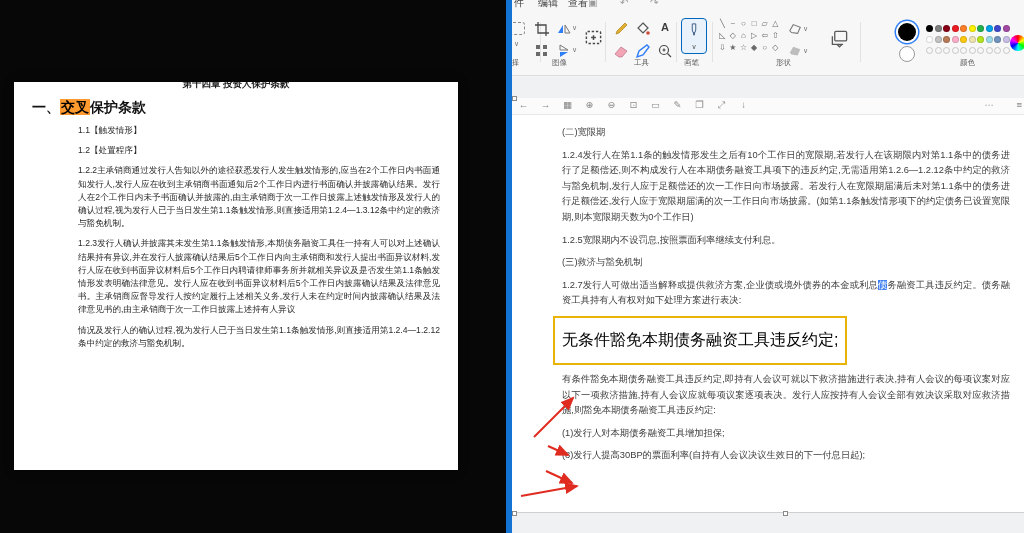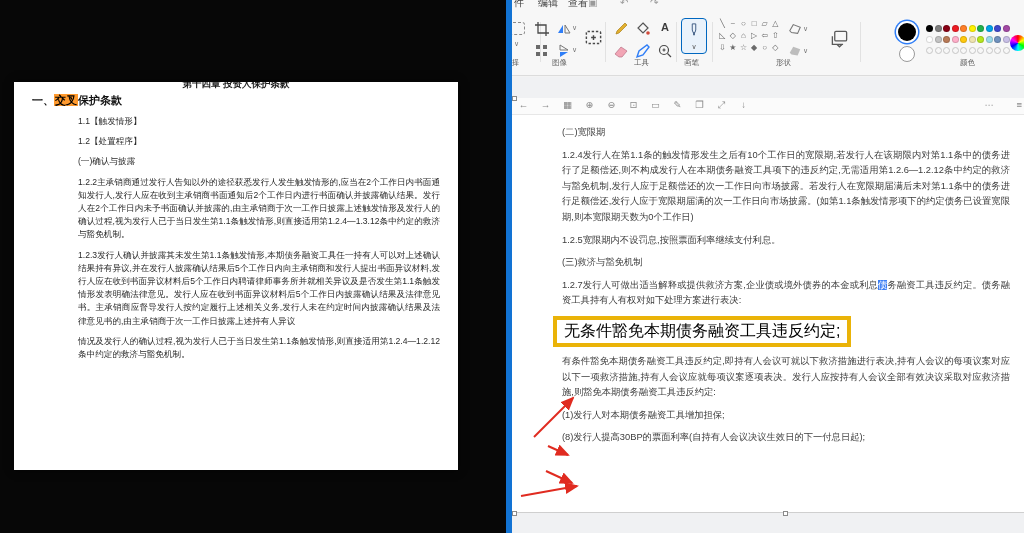--- a/index.html
+++ b/index.html
@@ -4,21 +4,21 @@
 <style>
   * { margin:0; padding:0; box-sizing:border-box; }
   html,body { width:1024px; height:533px; overflow:hidden; }
   body { font-family:"Liberation Sans","DejaVu Sans",sans-serif; background:#000; position:relative; }
 
   
   .left-pane { position:absolute; left:0; top:0; width:506px; height:533px; background:#070707; }
   .doc-page { position:absolute; left:14px; top:82px; width:444px; height:388px; background:#ffffff;
               padding:0 18px; overflow:hidden; box-shadow:0 0 8px rgba(0,0,0,.6); }
   .pg-title { margin-top:-4px; text-align:center; font-weight:700; font-size:9.5px; color:#1a1a1a; }
-  .pg-h1 { margin-top:2px; font-size:11px; font-weight:700; color:#111; }
+  .pg-h1 { margin-top:8px; font-size:14px; font-weight:700; color:#111; }
   .hl-orange { background:#ff9a2e; color:#000; padding:0 1px; }
   .lp { font-size:8.6px; line-height:13.2px; color:#2b2b2b; margin-top:7px; text-align:justify;margin-left:46px; }
 
   
   .snap-divider { position:absolute; left:506px; top:0; width:6px; height:533px; background:#1273d4; }
 
   
   .paint { position:absolute; left:512px; top:0; width:512px; height:533px; background:#f3f3f3; overflow:hidden; }
 
   .menubar { position:relative; height:13px; background:#f7f7f7; overflow:hidden; }
@@ -57,37 +57,36 @@
             border-bottom:1px solid #cfcfcf; overflow:hidden; }
   .vt { position:relative; height:17px; background:#fbfbfb; border-bottom:1px solid #e7e7e7; }
   .vt-icons { position:absolute; left:6px; top:1px; display:flex; gap:11px; }
   .vt-icon { font-size:9.5px; color:#8b8b8b; width:11px; text-align:center; }
   .vt-right { position:absolute; right:30px; top:1px; font-size:9.5px; color:#8b8b8b; }
   .vt-right2 { position:absolute; right:2px; top:1px; font-size:9.5px; color:#8b8b8b; }
 
   .doc2 { padding:10px 14px 0 50px; }
   .rp { font-size:9.3px; line-height:15.6px; color:#3c3c3c; margin-bottom:7px; text-align:justify; }
   .hl-blue { background:#3d7ff5; color:#fff; }
-  .boxed { display:inline-block; border:4px solid #eab308; padding:1px 7px; margin:0 0 7px -9px; }
+  .boxed { display:inline-block; border:2px solid #eab308; padding:12px 7px; margin:0 0 7px -9px; }
   .anno { position:absolute; inset:0; pointer-events:none; }
 
   .handle { position:absolute; width:5px; height:5px; background:#fff; border:1px solid #8a8a8a; }
 </style>
 </head>
 <body>
 
 <div class="left-pane">
   <div class="doc-page">
     <div class="pg-title">第十四章 投资人保护条款</div>
     <div class="pg-h1">
       <span>一、</span><span class="hl-orange">交叉</span><span>保护条款</span>
     </div>
     <p class="lp">1.1【触发情形】</p>
     <p class="lp">1.2【处置程序】</p>
-    <p class="lp">(一)确认与披露</p>
     <p class="lp">1.2.2主承销商通过发行人告知以外的途径获悉发行人发生触发情形的,应当在2个工作日内书面通知发行人,发行人应在收到主承销商书面通知后2个工作日内进行书面确认并披露确认结果。发行人在2个工作日内未予书面确认并披露的,由主承销商于次一工作日披露上述触发情形及发行人的确认过程,视为发行人已于当日发生第1.1条触发情形,则直接适用第1.2.4—1.3.12条中约定的救济与豁免机制。</p>
     <p class="lp">1.2.3发行人确认并披露其未发生第1.1条触发情形,本期债务融资工具任一持有人可以对上述确认结果持有异议,并在发行人披露确认结果后5个工作日内向主承销商和发行人提出书面异议材料,发行人应在收到书面异议材料后5个工作日内聘请律师事务所并就相关异议及是否发生第1.1条触发情形发表明确法律意见。发行人应在收到书面异议材料后5个工作日内披露确认结果及法律意见书。主承销商应督导发行人按约定履行上述相关义务,发行人未在约定时间内披露确认结果及法律意见书的,由主承销商于次一工作日披露上述持有人异议</p>
     <p class="lp">情况及发行人的确认过程,视为发行人已于当日发生第1.1条触发情形,则直接适用第1.2.4—1.2.12条中约定的救济与豁免机制。</p>
   </div>
 </div>
 
 <div class="snap-divider"></div>
 
 <div class="paint">
 

